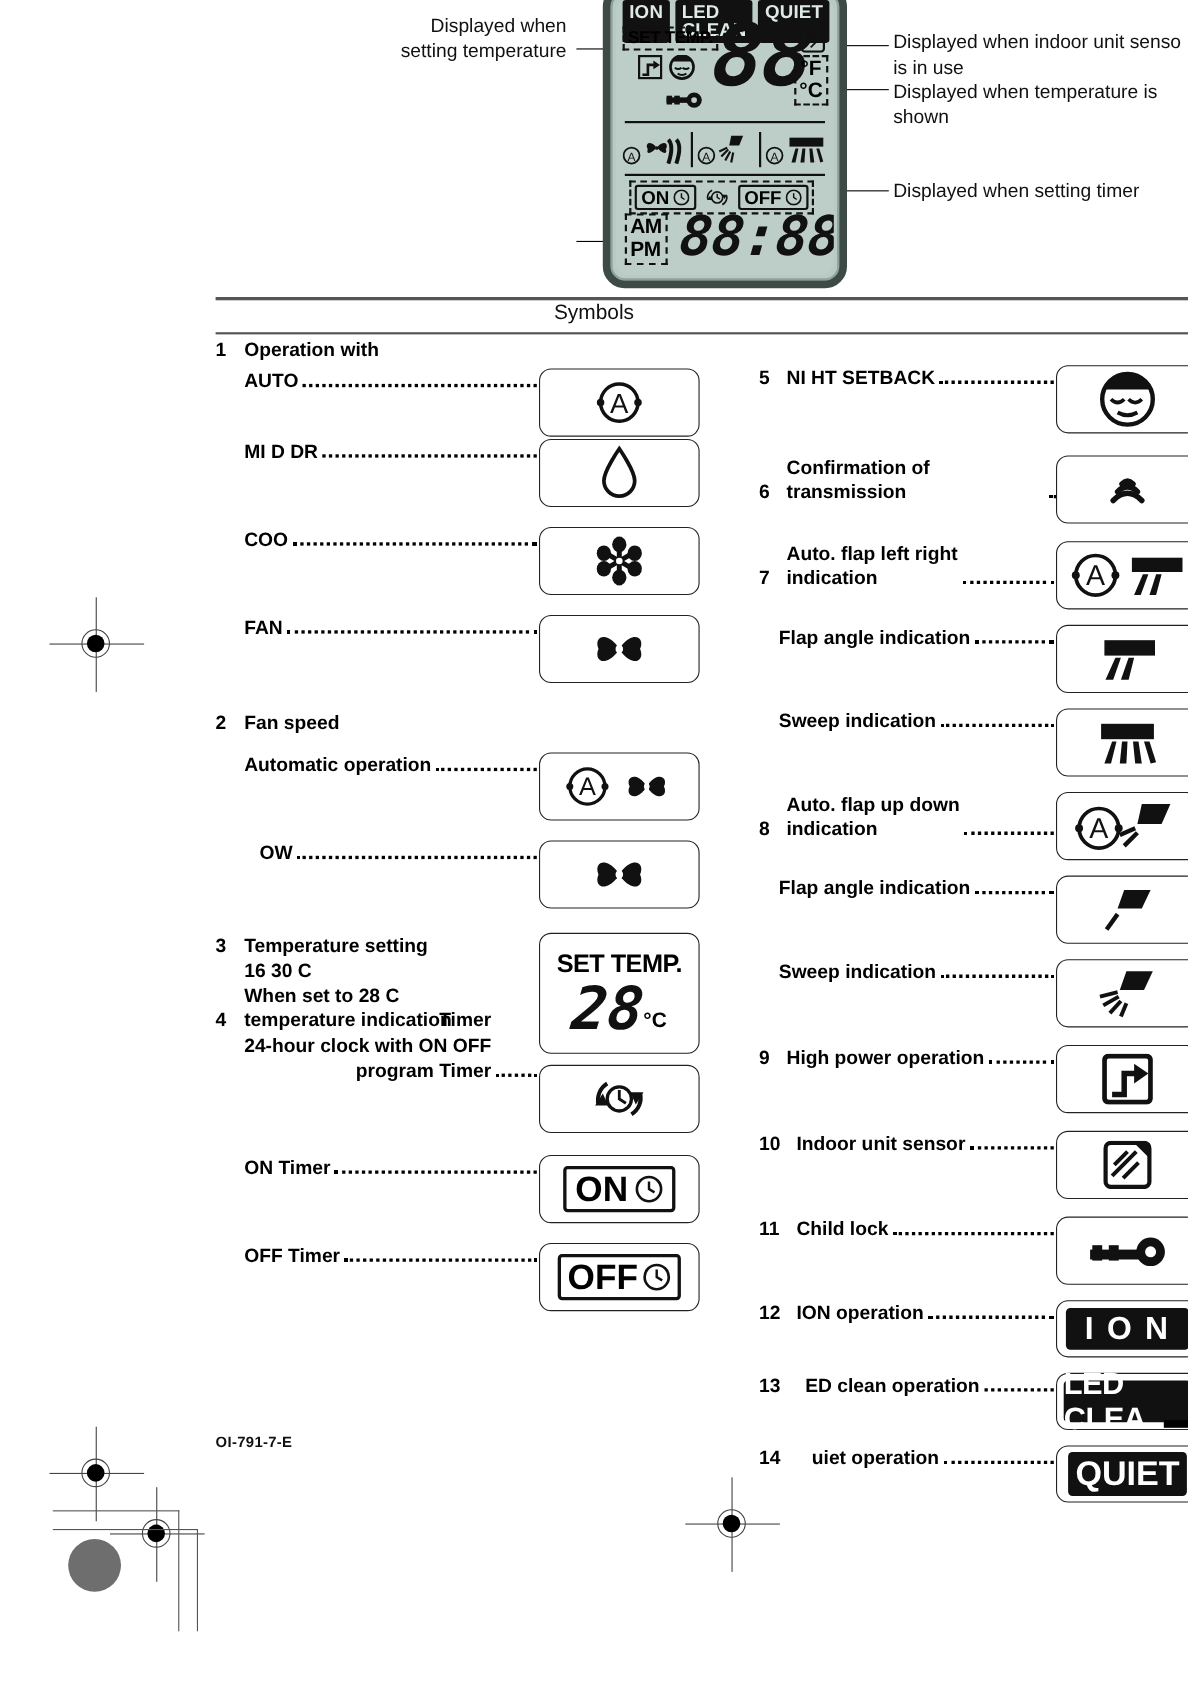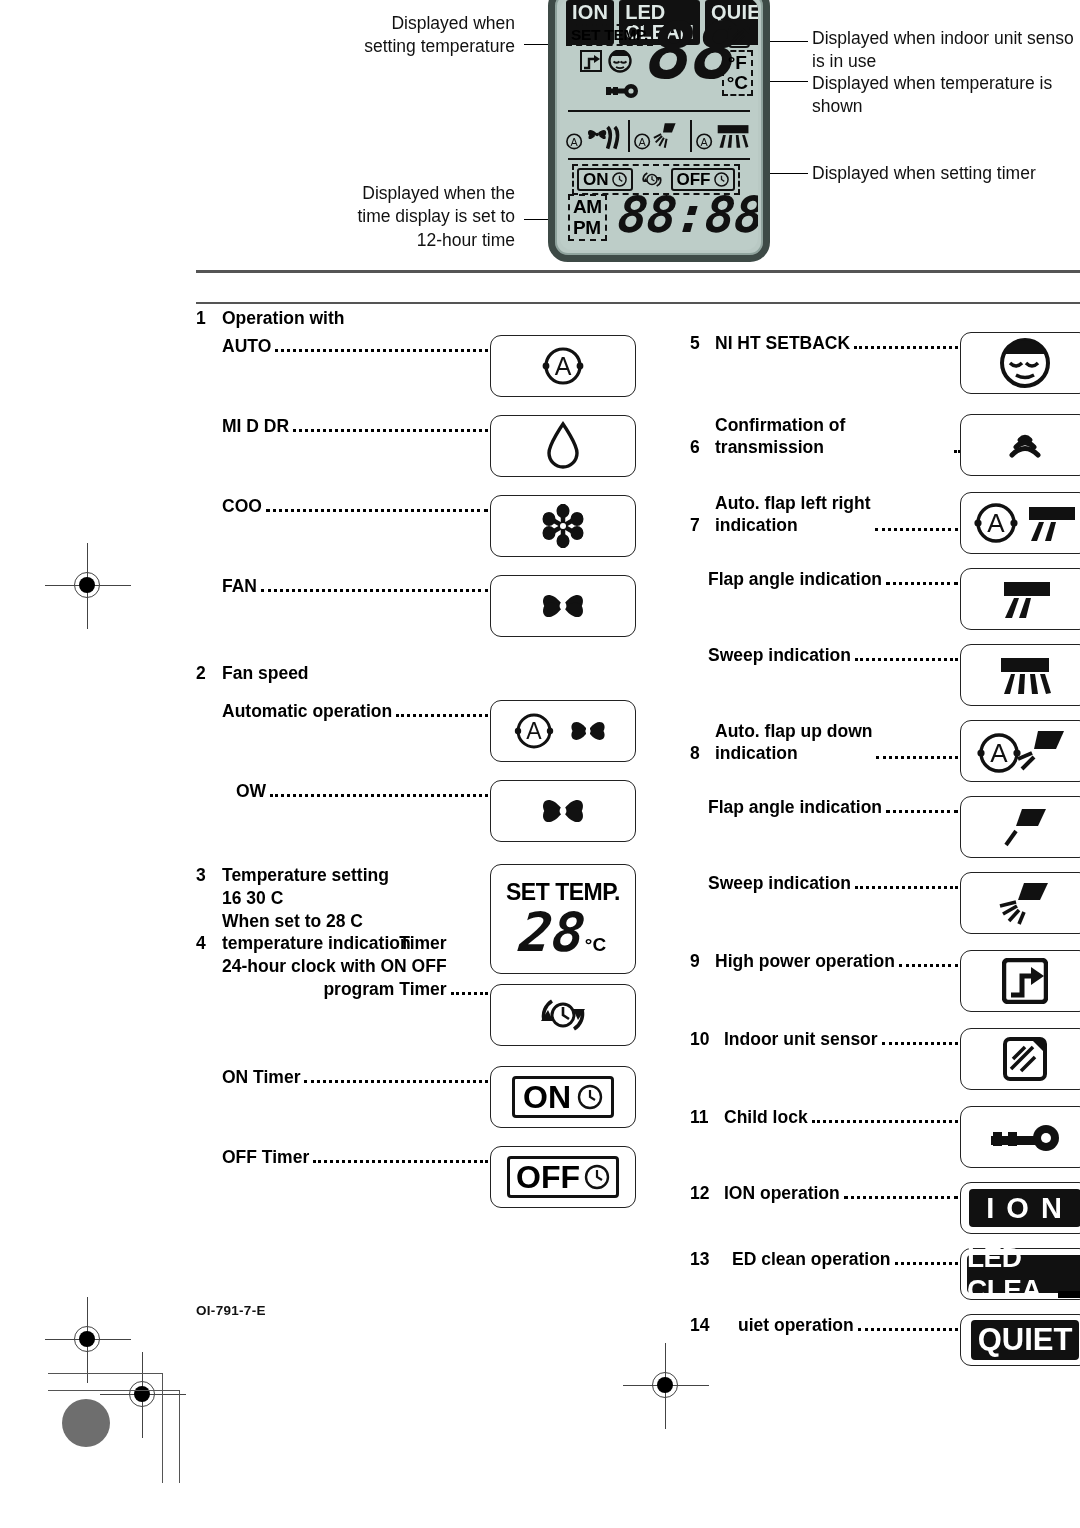--- a/index.html
+++ b/index.html
@@ -39,21 +39,21 @@
     background: #bdcdc8;
     border-radius: 12px;
     overflow: hidden;
   }
   .badge-row {
     position: absolute; top: 2px; left: 6px; right: 6px;
     display: flex; gap: 5px; justify-content: flex-start;
   }
   .badge {
     background: #111; color: #dfe9e6;
-    font-weight: bold; font-size: 20px;
+    font-weight: bold; font-size: 17px;
     padding: 2px 6px 3px; border-radius: 3px;
     letter-spacing: .2px;
     line-height: 1;
   }
   .badge.wide { letter-spacing: 0; }
 
   .dashbox {
     border: 2px dashed #111;
     display: inline-block;
     padding: 1px 3px;
@@ -196,23 +196,20 @@
 </style>
 </head>
 <body>
 
 <div id="page">
 
   <div class="anno r" style="left:300px; top:12px; width:215px;">Displayed when
 setting temperature</div>
   <div class="leader-line" style="left:524px; top:44px; width:40px;"></div>
 
-  <div class="anno r" style="left:280px; top:182px; width:235px;">Displayed when the
-time display is set to
-12-hour time</div>
   <div class="leader-line" style="left:524px; top:219px; width:40px;"></div>
 
   <div class="leader-line" style="left:762px; top:41px; width:46px;"></div>
   <div class="anno l" style="left:812px; top:27px; width:280px;">Displayed when indoor unit senso
 is in use</div>
 
   <div class="leader-line" style="left:762px; top:81px; width:46px;"></div>
   <div class="anno l" style="left:812px; top:72px; width:275px;">Displayed when temperature is
 shown</div>
 
@@ -351,20 +348,21 @@
       <div id="ampm" class="dashbox">
         <div>AM</div>
         <div>PM</div>
       </div>
 
       <div id="clock" class="seg">88:88</div>
     </div>
   </div>
 
   <div id="sym-head-rule-top"></div>
+  <div id="sym-title">Symbols</div>
   <div id="sym-head-rule-bot"></div>
 
   <div class="col" id="col-left">
 
     <div class="sec-head">
       <span class="sec-num">1</span>
       <span>Operation with</span>
     </div>
 
     <div class="row" style="margin-top:6px">
@@ -376,21 +374,21 @@
         <svg width="62" height="48" viewBox="0 0 62 48">
           <circle cx="31" cy="24" r="17" fill="none" stroke="#111" stroke-width="3.2"></circle>
           <text x="31" y="33" font-size="25" text-anchor="middle" font-family="Liberation Sans" fill="#111">A</text>
           <circle cx="14" cy="24" r="3.4" fill="#111"></circle>
           <circle cx="48" cy="24" r="3.4" fill="#111"></circle>
         </svg>
       </div>
     </div>
 
 
-    <div class="row" style="margin-top:18px">
+    <div class="row" style="margin-top:2px">
       <div class="row-label" style="padding-left:26px">
         <span class="lbl-txt">MI  D DR</span>
         <span class="dots"></span>
       </div>
       <div class="symbox lw">
         <svg width="40" height="52" viewBox="0 0 40 52">
           <path d="M20 4 C20 4 6 24 6 33 a14 14 0 0 0 28 0 C34 24 20 4 20 4 Z" fill="none" stroke="#111" stroke-width="3.4"></path>
         </svg>
       </div>
     </div>

